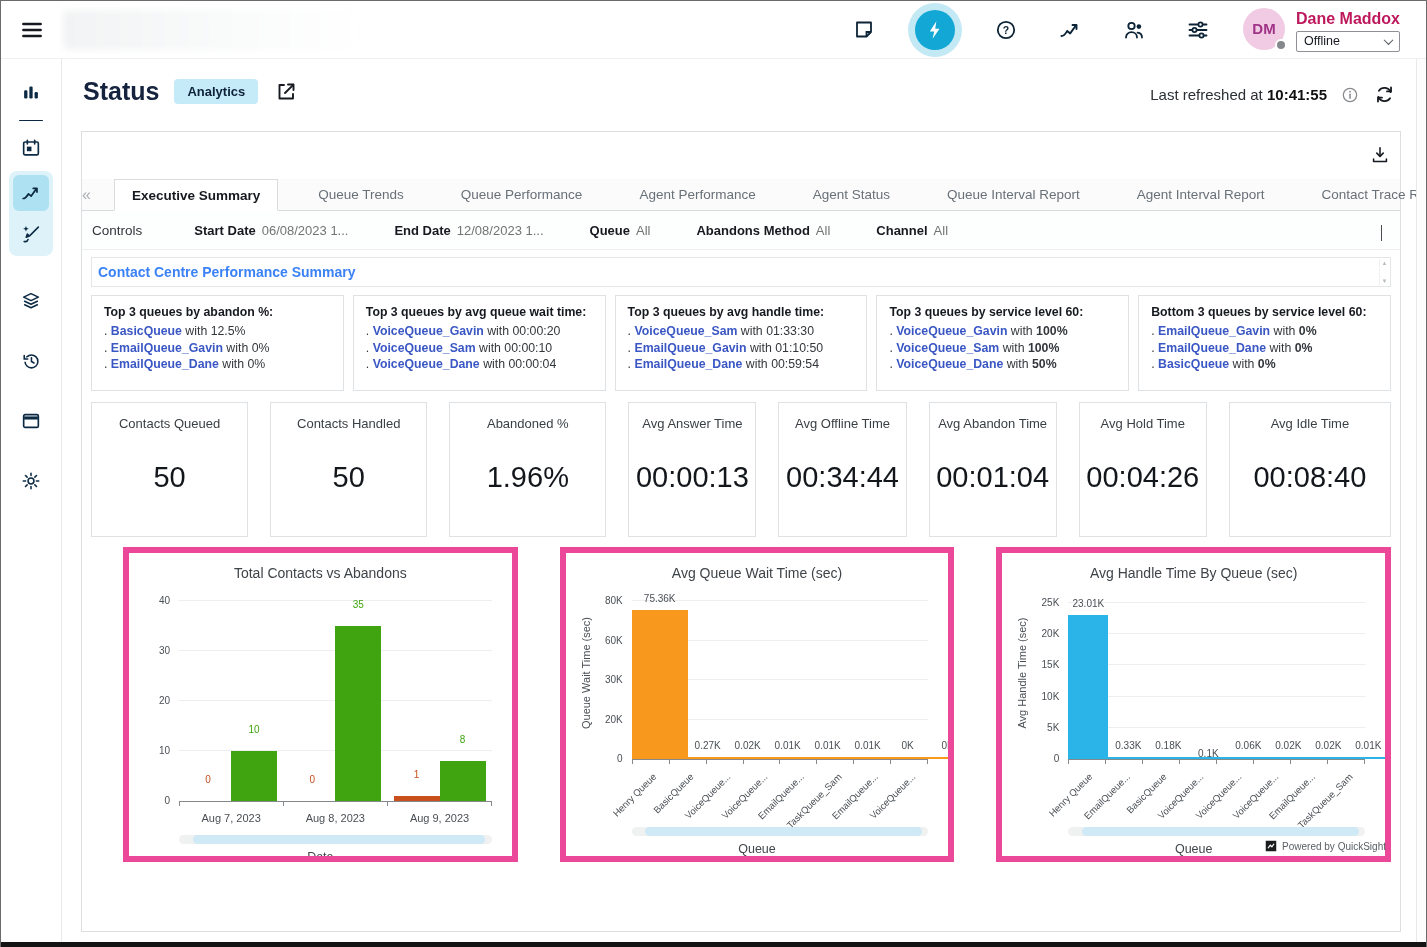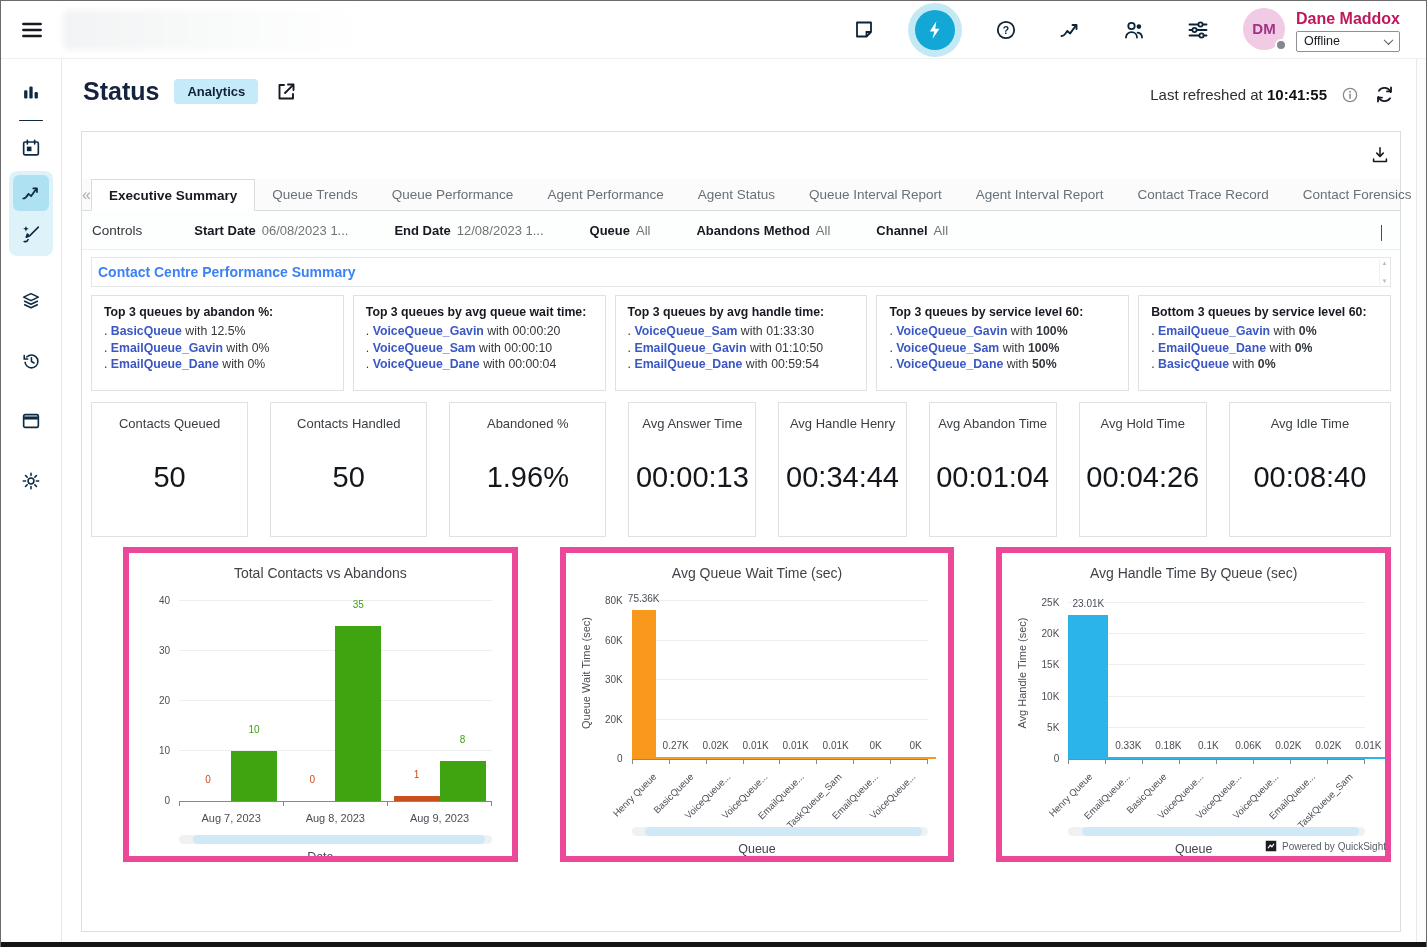--- a/index.html
+++ b/index.html
@@ -45,21 +45,21 @@
   .ibtn{border:none;background:none;padding:0;cursor:pointer;}
   .info-ic{width:20px;height:20px;color:#87898c;}
   .refresh-ic{width:23px;height:23px;color:#16191f;}
 
   
   .panel{position:absolute;left:19px;top:72px;width:1320px;height:801px;border:1px solid #dcdfe2;background:#fff;}
   .panel-top{height:47px;position:relative;}
   .dl-btn{position:absolute;right:8px;top:11px;width:24px;height:24px;border:none;background:none;color:#16191f;padding:1px;cursor:pointer;}
   .tabbar{height:32px;background:#fbfbfb;border-bottom:1px solid #d9dcde;display:flex;align-items:stretch;font-size:13.5px;color:#687078;}
   .tab-chev{width:32px;border:none;background:none;color:#a9aeb2;font-size:16px;cursor:pointer;padding:0;}
-  .tab{border:none;background:none;color:#687078;font-size:13.5px;padding:0 17px;cursor:pointer;white-space:nowrap;}
+  .tab{border:none;background:none;color:#687078;font-size:13.5px;padding:0 17px;cursor:pointer;white-space:nowrap;margin-left:23px;}
   .tab.active{background:#fff;border:1px solid #d9dcde;border-bottom:1px solid #fff;margin-bottom:-1px;color:#16191f;font-weight:700;}
   .tab-sep{width:1px;height:15px;background:#c9cdd1;align-self:center;}
   .ctlbar{height:39px;display:flex;align-items:center;background:#fdfefe;border-bottom:1px solid #eceef0;position:relative;padding-left:10px;}
   .ctl-title{font-size:13.5px;color:#33373b;margin-right:52px;}
   .ctl-filter{display:flex;align-items:center;gap:6px;margin-right:46px;cursor:pointer;}
   .ctl-filter .lb{font-size:13px;font-weight:700;color:#16191f;}
   .ctl-filter .vl{font-size:13px;color:#737373;}
   .ctl-chev{position:absolute;right:16px;top:12px;border:none;background:none;cursor:pointer;padding:2px;}
 
   .content{padding:7px 9px 0 9px;position:relative;}
@@ -417,21 +417,21 @@
             </div>
             <div class="kpi w">
               <div class="lb">Abandoned %</div>
               <div class="vl">1.96%</div>
             </div>
             <div class="kpi">
               <div class="lb">Avg Answer Time</div>
               <div class="vl">00:00:13</div>
             </div>
             <div class="kpi">
-              <div class="lb">Avg Handle Henry</div>
+              <div class="lb">Avg Offline Time</div>
               <div class="vl">00:34:44</div>
             </div>
             <div class="kpi">
               <div class="lb">Avg Abandon Time</div>
               <div class="vl">00:01:04</div>
             </div>
             <div class="kpi">
               <div class="lb">Avg Hold Time</div>
               <div class="vl">00:04:26</div>
             </div>
@@ -516,21 +516,21 @@
                   <div class="ytick" style="bottom: 113.5px;">60K</div>
                   <div class="ytick" style="bottom: 153px;">80K</div>
                 </div>
                 <div class="chart-plot" style="height: 172px;">
                   <div class="gridline" style="bottom: 39.5px;"></div>
                   <div class="gridline" style="bottom: 79px;"></div>
                   <div class="gridline" style="bottom: 118.5px;"></div>
                   <div class="gridline" style="bottom: 158px;"></div>
                   <div class="chart-cats">
                     <div class="cat">
-                      <div class="barwrap" style="width: 24px;">
+                      <div class="barwrap" style="width: 56px;">
                         <div class="bar" style="height: 148.836px; background: rgb(248, 152, 29);"></div>
                         <span class="blabel" style="bottom: 154.836px; color: rgb(74, 79, 85);">75.36K</span>
                       </div>
                     </div>
                     <div class="cat">
                       <div class="barwrap" style="width: 40px;">
                         <div class="bar" style="height: 2px; background: rgb(248, 152, 29);"></div>
                         <span class="blabel" style="bottom: 8px; color: rgb(74, 79, 85);">0.27K</span>
                       </div>
                     </div>
@@ -649,21 +649,21 @@
                     </div>
                     <div class="cat">
                       <div class="barwrap" style="width: 40px;">
                         <div class="bar" style="height: 2px; background: rgb(42, 180, 232);"></div>
                         <span class="blabel" style="bottom: 8px; color: rgb(74, 79, 85);">0.18K</span>
                       </div>
                     </div>
                     <div class="cat">
                       <div class="barwrap" style="width: 40px;">
                         <div class="bar" style="height: 2px; background: rgb(42, 180, 232);"></div>
-                        <span class="blabel" style="bottom: 8px; color: rgb(74, 79, 85);">0.1K</span>
+                        <span class="blabel" style="bottom: 0; color: rgb(74, 79, 85);">0.1K</span>
                       </div>
                     </div>
                     <div class="cat">
                       <div class="barwrap" style="width: 40px;">
                         <div class="bar" style="height: 2px; background: rgb(42, 180, 232);"></div>
                         <span class="blabel" style="bottom: 8px; color: rgb(74, 79, 85);">0.06K</span>
                       </div>
                     </div>
                     <div class="cat">
                       <div class="barwrap" style="width: 40px;">

